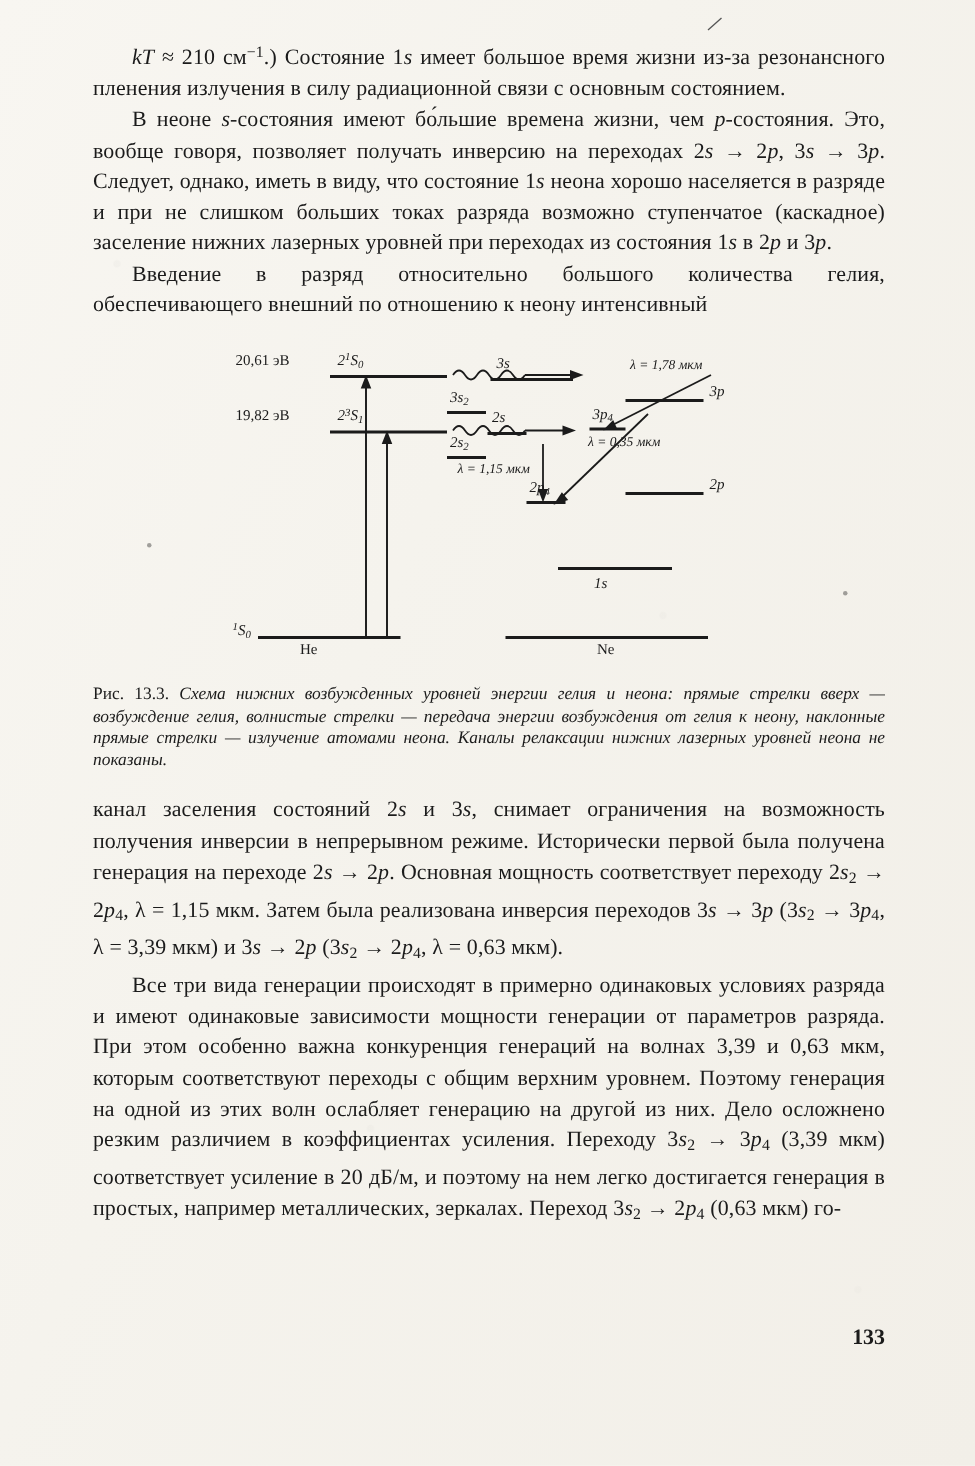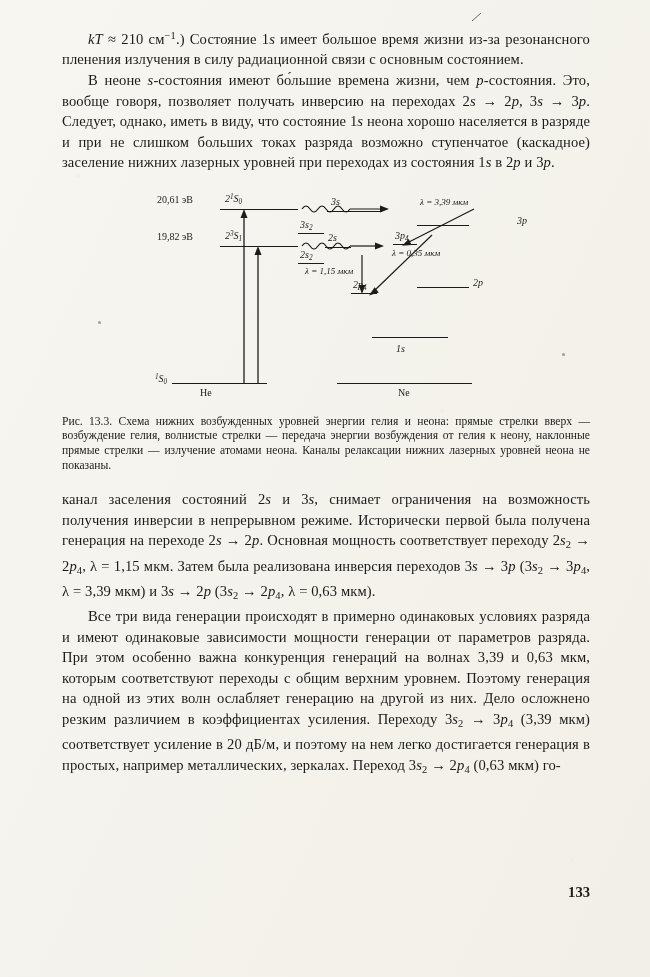--- a/index.html
+++ b/index.html
@@ -58,21 +58,21 @@
     width: 528px;
     height: 222px;
     margin-top: 14px;
   }
   .caption {
     margin-top: 6px;
     font-size: 11.6px;
     line-height: 14.6px;
     text-align: justify;
   }
-  .caption .cap-it { }
+  .caption .cap-it { font-style: italic; }
   .lower {
     margin-top: 16px;
   }
   .pagenum {
     position: absolute;
     right: 60px;
     top: 884px;
     font-size: 14.6px;
     font-weight: bold;
   }
@@ -128,20 +128,23 @@
   <div class="content">
 
     <p class="par">
       <i class="it">kT</i> ≈ 210 см<span class="sup">−1</span>.) Состояние 1<i class="it">s</i> имеет большое время жизни из-за резонансного пленения излучения в силу радиационной связи с основным состоянием.
     </p>
 
     <p class="par">
       В неоне <i class="it">s</i>-состояния имеют бо́льшие времена жизни, чем <i class="it">p</i>-состояния. Это, вообще говоря, позволяет получать инверсию на переходах 2<i class="it">s</i> → 2<i class="it">p</i>, 3<i class="it">s</i> → 3<i class="it">p</i>. Следует, однако, иметь в виду, что состояние 1<i class="it">s</i> неона хорошо населяется в разряде и при не слишком больших токах разряда возможно ступенчатое (каскадное) заселение нижних лазерных уровней при переходах из состояния 1<i class="it">s</i> в 2<i class="it">p</i> и 3<i class="it">p</i>.
     </p>
 
+    <p class="par">
+      Введение в разряд относительно большого количества гелия, обеспечивающего внешний по отношению к неону интенсивный
+    </p>
 
     <div class="fig">
 
       <div class="lab" style="left:95px; top:7px;">20,61 эВ</div>
       <div class="lab ital" style="left:163px; top:6px;">2<span class="sup">1</span><i>S</i><span class="sub">0</span></div>
       <div class="lvl" style="left:158px; top:22px; width:78px;"></div>
 
       <div class="lab" style="left:95px; top:44px;">19,82 эВ</div>
       <div class="lab ital" style="left:163px; top:43px;">2<span class="sup">3</span><i>S</i><span class="sub">1</span></div>
       <div class="lvl" style="left:158px; top:59px; width:78px;"></div>
@@ -155,39 +158,39 @@
 
       <div class="lab ital" style="left:238px; top:32px;">3<i>s</i><span class="sub">2</span></div>
       <div class="lvl" style="left:236px; top:46px; width:26px;"></div>
 
       <div class="lab ital" style="left:266px; top:45px;">2<i>s</i></div>
       <div class="lvl" style="left:263px; top:60px; width:26px;"></div>
 
       <div class="lab ital" style="left:238px; top:62px;">2<i>s</i><span class="sub">2</span></div>
       <div class="lvl" style="left:236px; top:76px; width:26px;"></div>
 
-      <div class="lab ital" style="left:411px; top:28px;margin-left:44px;">3<i>p</i></div>
+      <div class="lab ital" style="left:411px; top:28px;">3<i>p</i></div>
       <div class="lvl" style="left:355px; top:38px; width:52px;"></div>
 
       <div class="lab ital" style="left:333px; top:43px;">3<i>p</i><span class="sub">4</span></div>
       <div class="lvl" style="left:331px; top:57px; width:24px;"></div>
 
       <div class="lab ital" style="left:411px; top:90px;">2<i>p</i></div>
       <div class="lvl" style="left:355px; top:100px; width:52px;"></div>
 
       <div class="lab ital" style="left:291px; top:92px;">2<i>p</i><span class="sub">4</span></div>
       <div class="lvl" style="left:289px; top:106px; width:26px;"></div>
 
       <div class="lab ital" style="left:334px; top:136px;margin-top:20px;">1<i>s</i></div>
       <div class="lvl" style="left:310px; top:150px; width:76px;"></div>
 
       <div class="lvl" style="left:275px; top:196px; width:135px;"></div>
       <div class="lab" style="left:336px; top:200px;">Ne</div>
 
-      <div class="lab small ital" style="left:358px; top:10px;">λ = 3,39 мкм</div>
+      <div class="lab small ital" style="left:358px; top:10px;">λ = 1,78 мкм</div>
       <div class="lab small ital" style="left:330px; top:61px;">λ = 0,35 мкм</div>
       <div class="lab small ital" style="left:243px; top:79px;">λ = 1,15 мкм</div>
 
       <svg class="figsvg">
 
         <line x1="182" y1="196" x2="182" y2="28" stroke="#1b1b1b" stroke-width="1.3"></line>
         <polygon points="182,22 178.5,31 185.5,31" fill="#1b1b1b"></polygon>
         <line x1="196" y1="196" x2="196" y2="65" stroke="#1b1b1b" stroke-width="1.3"></line>
         <polygon points="196,59 192.5,68 199.5,68" fill="#1b1b1b"></polygon>
 

